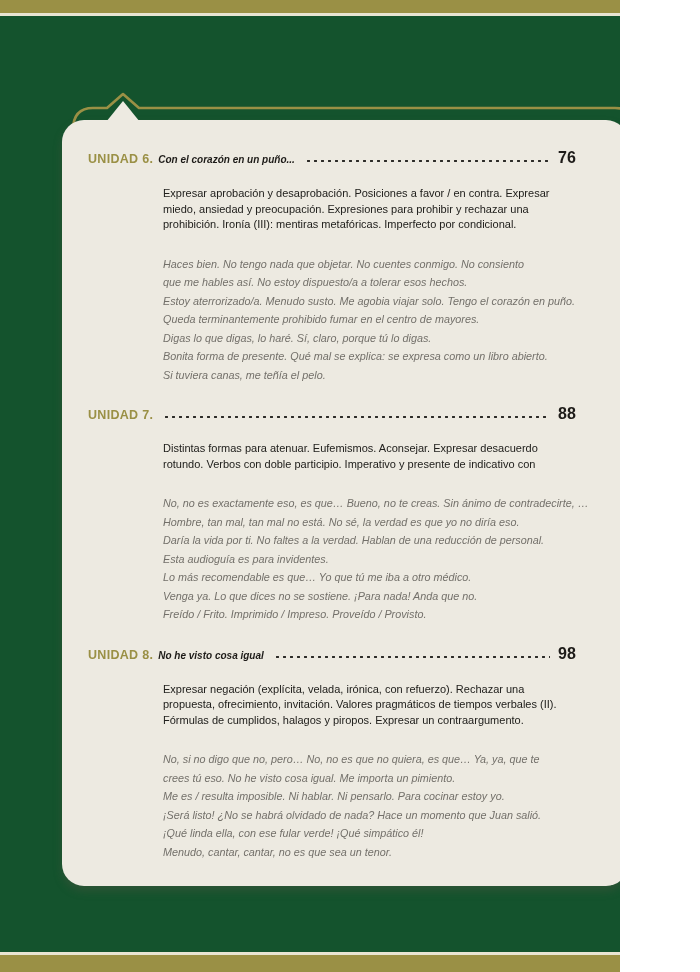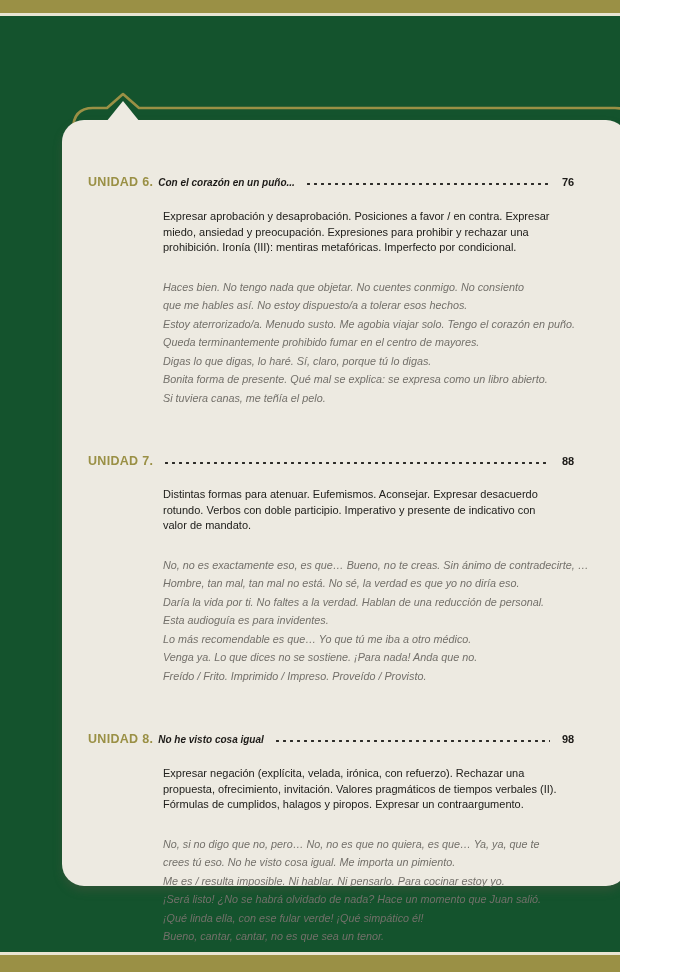--- a/index.html
+++ b/index.html
@@ -76,24 +76,23 @@
     margin: 0 8px 0 10px;
     align-self: baseline;
     background-image: radial-gradient(circle, #2b2a27 1.1px, transparent 1.45px);
     background-size: 7px 4px;
     background-position: left bottom;
     background-repeat: repeat-x;
   }
   .page-number {
     color: #1d1b18;
     font-weight: 700;
-    font-size: 11px;
+    font-size: 16px;
     min-width: 20px;
-    text-align: center;
-    margin-top: 24px;
+    text-align: left;
   }
   .unit-body { padding-left: 75px; }
   .unit-description {
     margin-top: 18px;
     color: #21201d;
     font-size: 11px;
     line-height: 15.5px;
   }
   .desc-line { white-space: nowrap; }
   .unit-examples {
@@ -146,21 +145,20 @@
     <div class="unit">
       <div class="unit-heading">
         <span class="unit-label">UNIDAD 7.</span>
         <span class="dot-leader"></span>
         <span class="page-number">88</span>
       </div>
       <div class="unit-body">
         <div class="unit-description">
           <div class="desc-line">Distintas formas para atenuar. Eufemismos. Aconsejar. Expresar desacuerdo</div>
           <div class="desc-line">rotundo. Verbos con doble participio. Imperativo y presente de indicativo con</div>
-          <div class="desc-line">valor de mandato.</div>
         </div>
         <div class="unit-examples">
           <div class="example-line">No, no es exactamente eso, es que… Bueno, no te creas. Sin ánimo de contradecirte, …</div>
           <div class="example-line">Hombre, tan mal, tan mal no está. No sé, la verdad es que yo no diría eso.</div>
           <div class="example-line">Daría la vida por ti. No faltes a la verdad. Hablan de una reducción de personal.</div>
           <div class="example-line">Esta audioguía es para invidentes.</div>
           <div class="example-line">Lo más recomendable es que… Yo que tú me iba a otro médico.</div>
           <div class="example-line">Venga ya. Lo que dices no se sostiene. ¡Para nada! Anda que no.</div>
           <div class="example-line">Freído / Frito. Imprimido / Impreso. Proveído / Provisto.</div>
         </div>
@@ -179,21 +177,21 @@
           <div class="desc-line">Expresar negación (explícita, velada, irónica, con refuerzo). Rechazar una</div>
           <div class="desc-line">propuesta, ofrecimiento, invitación. Valores pragmáticos de tiempos verbales (II).</div>
           <div class="desc-line">Fórmulas de cumplidos, halagos y piropos. Expresar un contraargumento.</div>
         </div>
         <div class="unit-examples">
           <div class="example-line">No, si no digo que no, pero… No, no es que no quiera, es que… Ya, ya, que te</div>
           <div class="example-line">crees tú eso. No he visto cosa igual. Me importa un pimiento.</div>
           <div class="example-line">Me es / resulta imposible. Ni hablar. Ni pensarlo. Para cocinar estoy yo.</div>
           <div class="example-line">¡Será listo! ¿No se habrá olvidado de nada? Hace un momento que Juan salió.</div>
           <div class="example-line">¡Qué linda ella, con ese fular verde! ¡Qué simpático él!</div>
-          <div class="example-line">Bueno, cantar, cantar, no es que sea un tenor.</div>
+          <div class="example-line">Menudo, cantar, cantar, no es que sea un tenor.</div>
         </div>
       </div>
     </div>
 
   </div>
 
   <div class="bottom-bar-strip"></div>
   <div class="bottom-bar"></div>
 </div>
 

